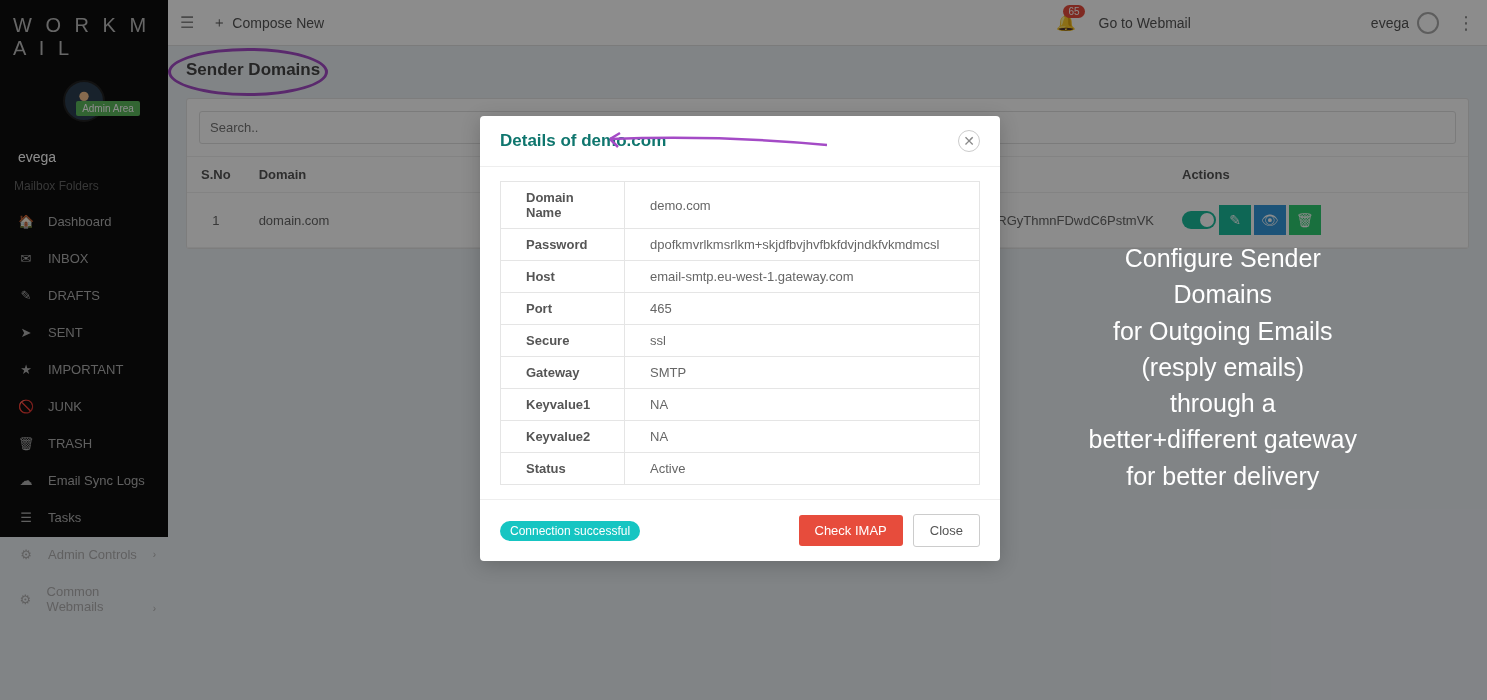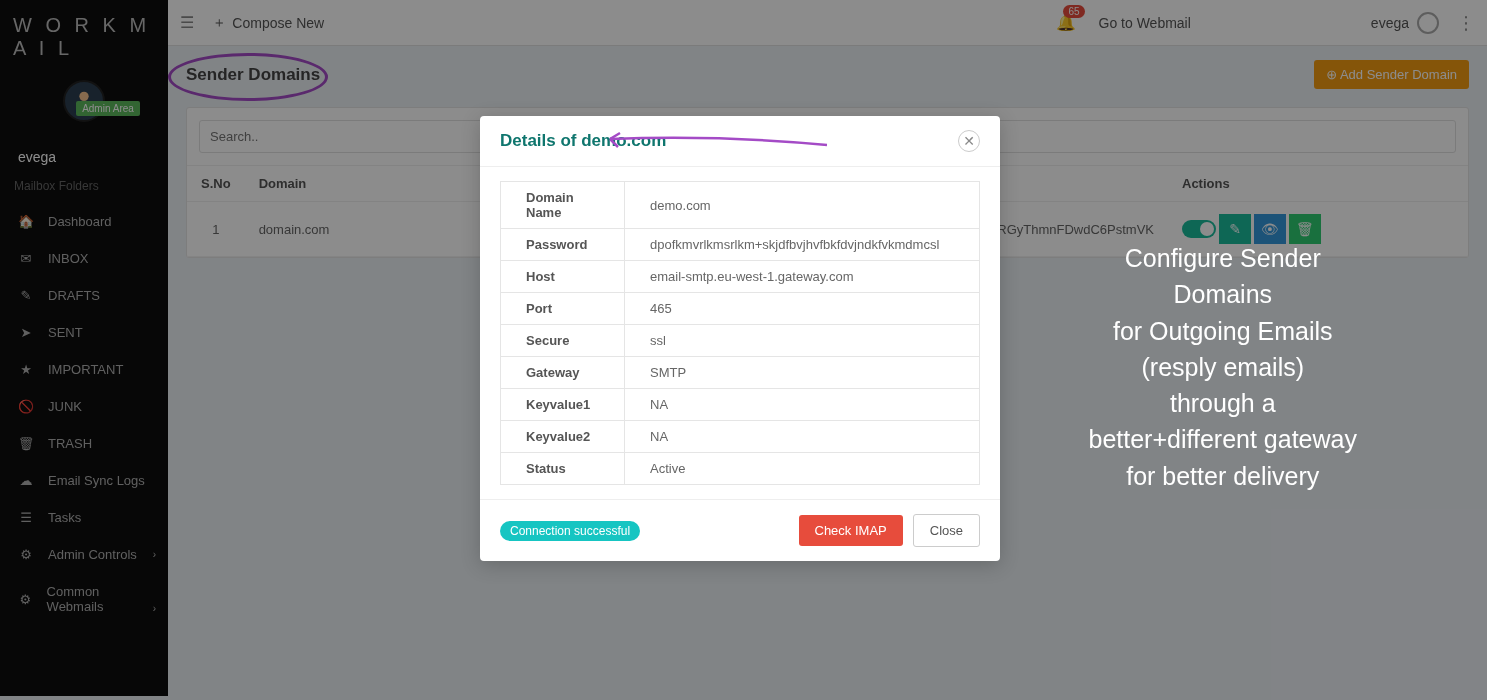--- a/index.html
+++ b/index.html
@@ -1,18 +1,18 @@
 <!DOCTYPE html>
 <html><head>
 <meta charset="utf-8">
 <style>
 * { box-sizing: border-box; margin: 0; padding: 0; }
 body { font-family: -apple-system, "Helvetica Neue", Arial, sans-serif; background: #ecf0f5; width: 1487px; height: 700px; overflow: hidden; position: relative; color: #333; }
 
-.sidebar { position: absolute; left: 0; top: 0; width: 168px; height: 696px; background: #0d0d0d; color: #a0a0a0; }
+.sidebar { position: absolute; left: 0; top: 0; width: 168px; height: 537px; background: #0d0d0d; color: #a0a0a0; }
 .app-brand { color: #bcbcbc; font-size: 20px; letter-spacing: 4px; font-weight: 300; padding: 14px 10px 10px 13px; }
 .user-block { text-align: center; padding: 10px 0 15px; }
 .avatar { width: 42px; height: 42px; border-radius: 50%; background: #2c3e50; margin: 0 auto 4px; display: flex; align-items: center; justify-content: center; border: 2px solid #222; }
 .avatar svg { width: 28px; height: 28px; }
 .admin-badge { display: inline-block; background: #5cb85c; color: #fff; font-size: 10px; padding: 2px 6px; border-radius: 2px; margin-left: 48px; position: relative; top: -28px; }
 .username { color: #fff; text-align: left; padding: 0 18px 14px; font-size: 14px; margin-top: -10px; }
 .folder-hdr { font-size: 12px; color: #666; padding: 0 14px 10px; }
 .nav-item { display: flex; align-items: center; gap: 14px; padding: 11px 18px; font-size: 13px; color: #b0b0b0; cursor: pointer; position: relative; }
 .nav-item .ico { width: 16px; text-align: center; }
 .chev { position: absolute; right: 12px; font-size: 10px; }
@@ -145,21 +145,20 @@
     </div>
   <span class="more-v">⋮</span>
 </div>
 
 <div class="content">
   <div class="page-head">
     <div class="page-title">
       <span>Sender Domains</span>
       <div class="ellipse"></div>
     </div>
-    <button class="add-dom-btn">⊕ Add Sender Domain</button>
   </div>
   <div class="panel">
     <input class="search-in" placeholder="Search.." style="">
     <table class="list">
       <thead>
           <tr>
         <th style="width:54px">S.No</th>
         <th>Domain</th>
         <th style="width:200px;"></th>
         <th style="width:300px">Actions</th>

